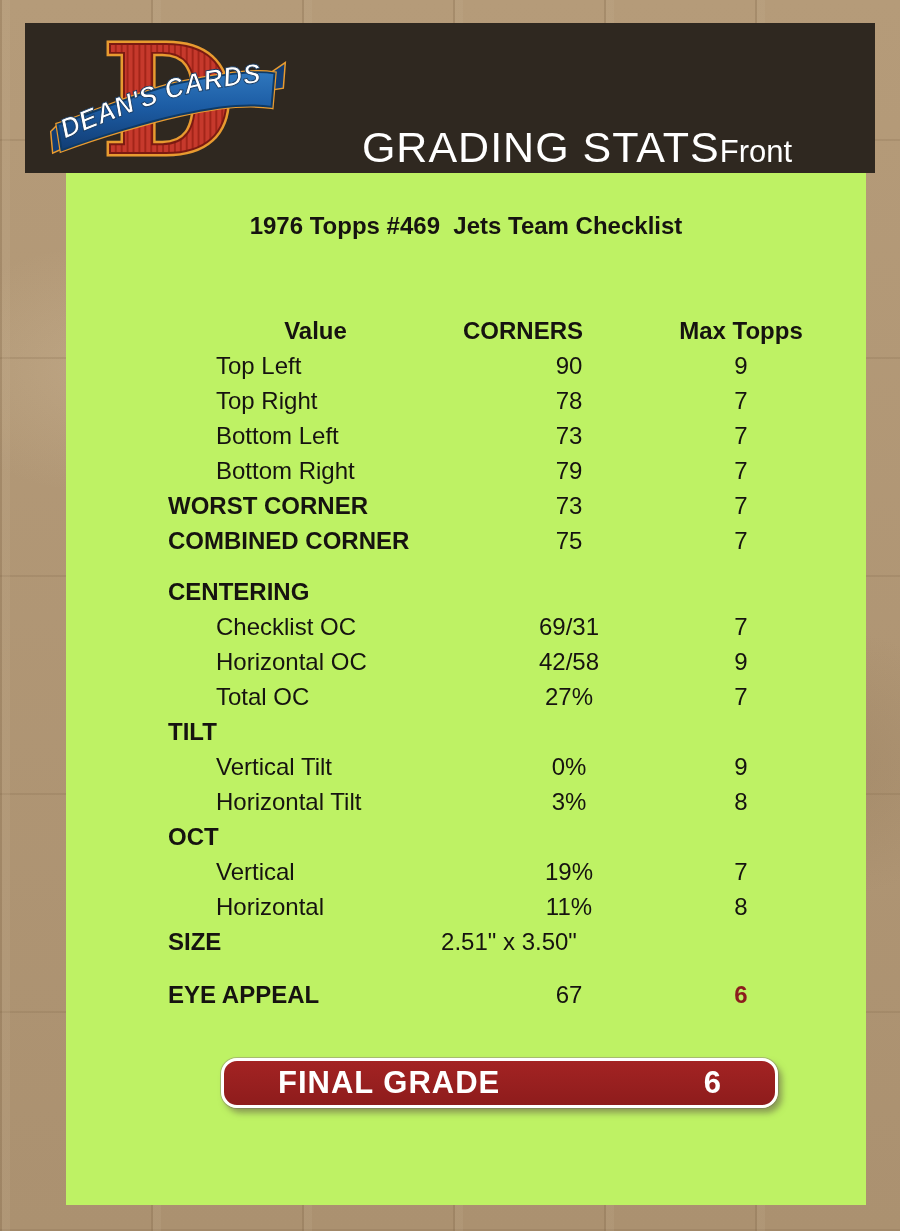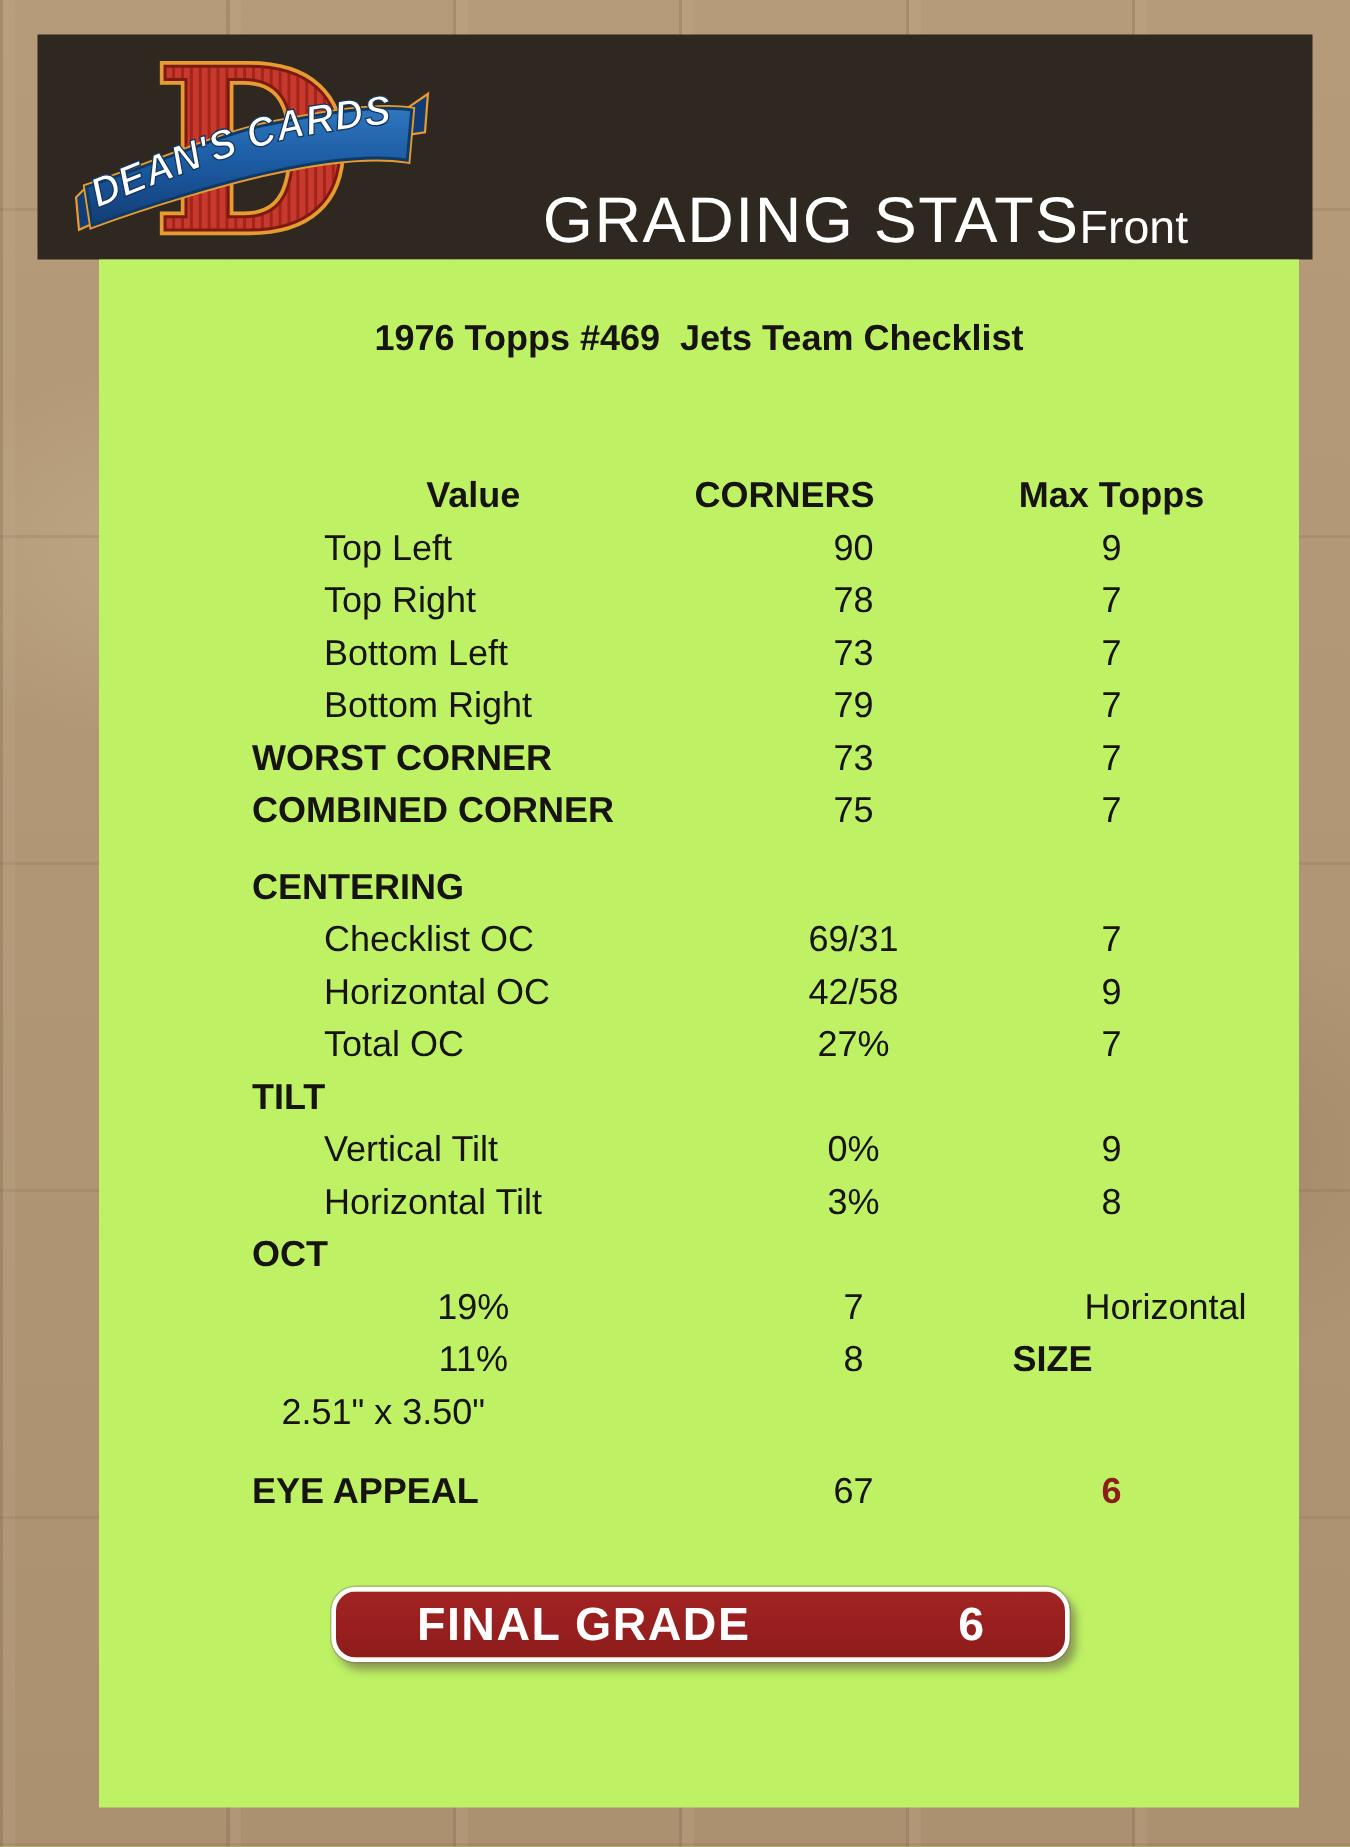--- a/index.html
+++ b/index.html
@@ -43,21 +43,21 @@
   .cell{height:35px;display:flex;align-items:center;}
   .lbl{justify-content:flex-start;}
   .num{justify-content:center;text-align:center;}
   .bold{font-weight:bold;}
   .indent{padding-left:48px;text-align:right;}
   .shift{transform:translateX(-60px);}
   .grade-accent{color:#8c1d1d;font-weight:bold;}
   .spacer-sm{grid-column:1 / span 3;height:16px;}
   .spacer-md{grid-column:1 / span 3;height:18px;}
   .final-grade-btn{
-    position:absolute;left:155px;top:885px;width:492px;height:50px;
+    position:absolute;left:155px;top:885px;width:557px;height:50px;
     background:linear-gradient(180deg,#a32323,#8e1c1c);
     border:3px solid #ffffff;border-radius:16px;
     box-shadow:4px 5px 6px rgba(95,85,70,0.55), 0 0 0 1px rgba(150,140,125,0.5);
     display:flex;align-items:center;justify-content:space-between;
     padding:16px 54px;box-sizing:border-box;cursor:pointer;
   }
   .final-grade-label{color:#ffffff;font-size:31px;font-weight:bold;letter-spacing:1px;}
   .final-grade-value{color:#ffffff;font-size:31px;font-weight:bold;}
 </style>
 </head>
@@ -159,20 +159,21 @@
     <div class="cell num">9</div>
 
     <div class="cell lbl indent">Horizontal Tilt</div>
     <div class="cell num">3%</div>
     <div class="cell num">8</div>
 
     <div class="cell lbl bold">OCT</div>
     <div class="cell num"></div>
     <div class="cell num"></div>
 
+    <div class="cell lbl indent">Vertical</div>
     <div class="cell num">19%</div>
     <div class="cell num">7</div>
 
     <div class="cell lbl indent">Horizontal</div>
     <div class="cell num">11%</div>
     <div class="cell num">8</div>
 
     <div class="cell lbl bold">SIZE</div>
     <div class="cell num shift">2.51" x 3.50"</div>
     <div class="cell num"></div>

